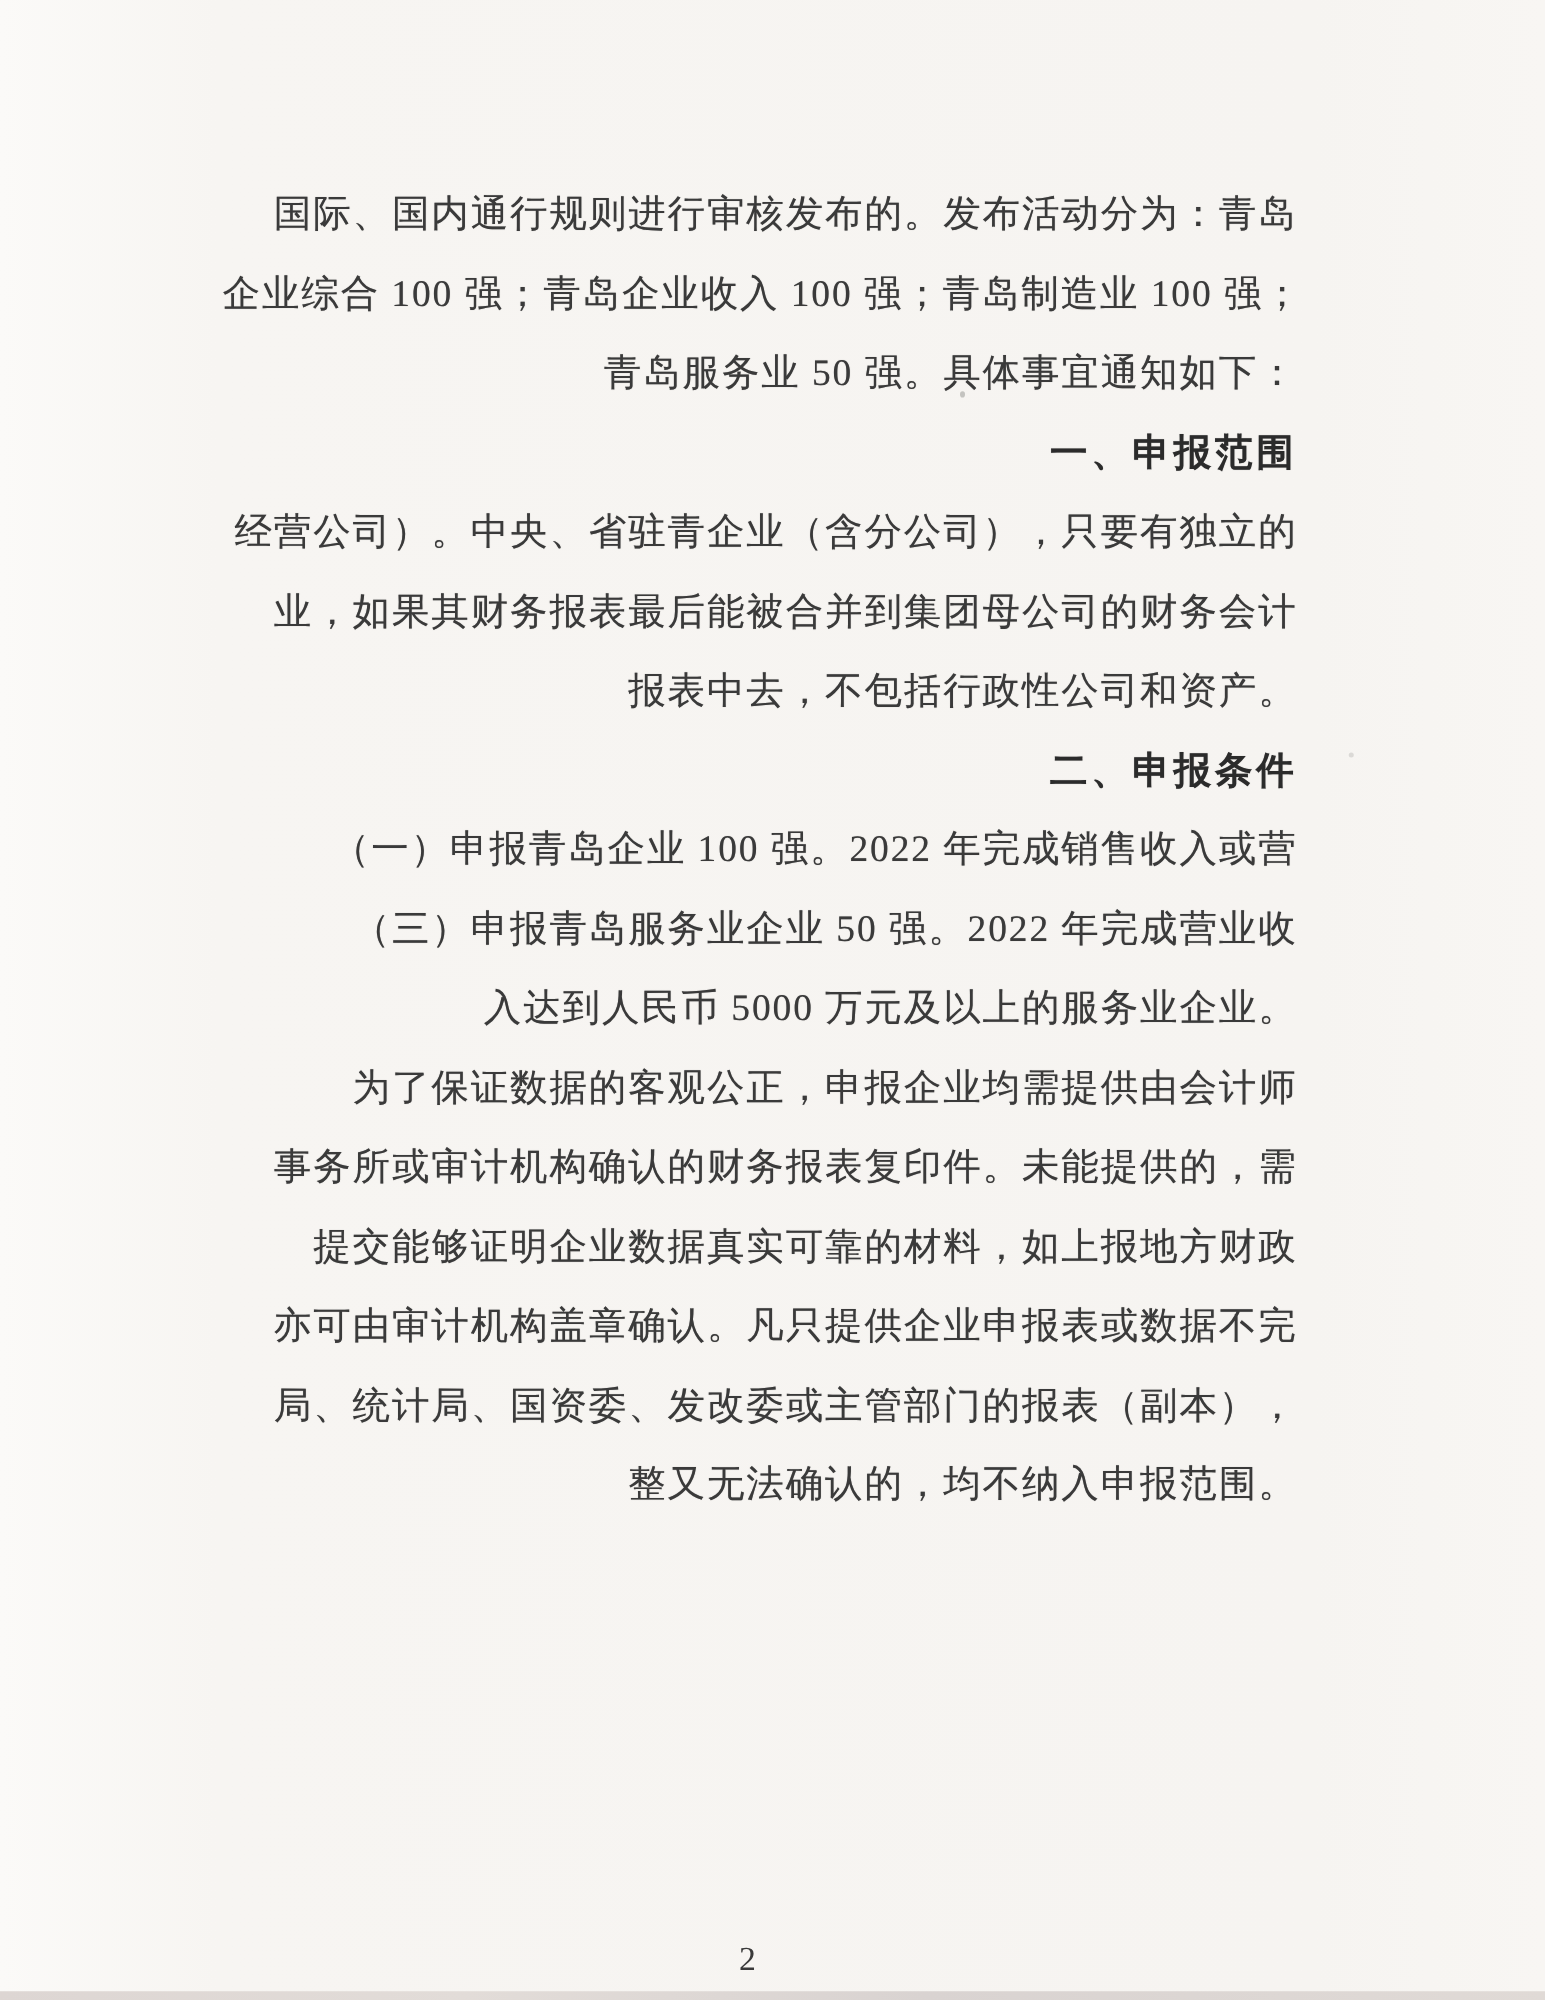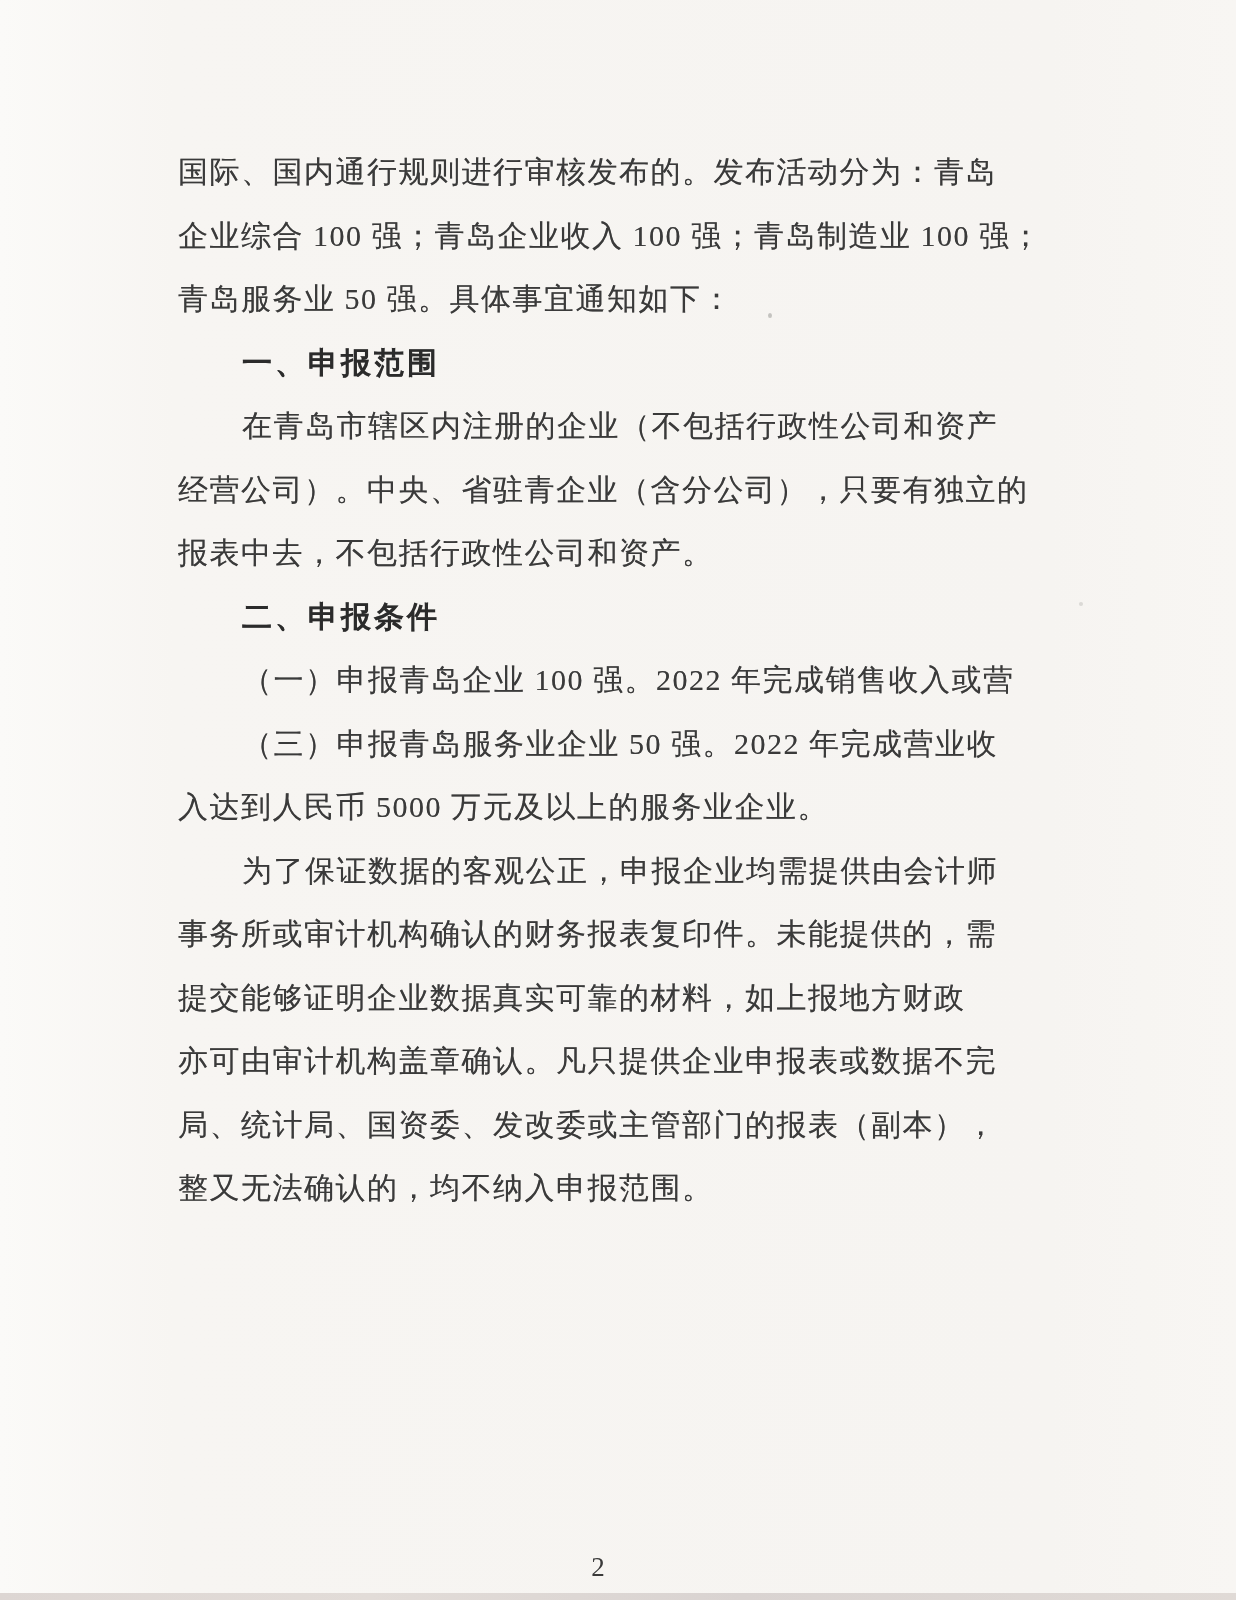--- a/index.html
+++ b/index.html
@@ -12,20 +12,21 @@
     position: relative;
     width: 1236px; height: 1600px;
     background: linear-gradient(90deg, #fbfaf8 0%, #f7f5f2 14%, #f6f4f1 85%, #f8f6f3 100%);
     overflow: hidden;
   }
   .text-block {
     position: absolute;
     left: 178px; top: 140px;
     width: 860px;
     color: #3a3a3a;
+    text-align: right;
   }
   .line {
     height: 63.5px;
     line-height: 63.5px;
     font-size: 30px;
     letter-spacing: 1.5px;
     white-space: nowrap;
     text-shadow: 0 0 0.6px rgba(60,60,60,0.55);
   }
   .indent { padding-left: 64px; }
@@ -65,22 +66,22 @@
 <div class="page">
 
   <div class="text-block">
 
     <div class="line">国际、国内通行规则进行审核发布的。发布活动分为：青岛</div>
     <div class="line">企业综合 100 强；青岛企业收入 100 强；青岛制造业 100 强；</div>
     <div class="line">青岛服务业 50 强。具体事宜通知如下：</div>
 
     <div class="line heading indent">一、申报范围</div>
 
-    <div class="line indent">在青岛市辖区内注册的企业（不包括行政性公司和资产</div>
     <div class="line">经营公司）。中央、省驻青企业（含分公司），只要有独立的</div>
+    <div class="line">业，如果其财务报表最后能被合并到集团母公司的财务会计</div>
     <div class="line">报表中去，不包括行政性公司和资产。</div>
 
     <div class="line heading indent">二、申报条件</div>
 
     <div class="line indent">（一）申报青岛企业 100 强。2022 年完成销售收入或营</div>
 
 
     <div class="line indent">（三）申报青岛服务业企业 50 强。2022 年完成营业收</div>
     <div class="line">入达到人民币 5000 万元及以上的服务业企业。</div>
 

